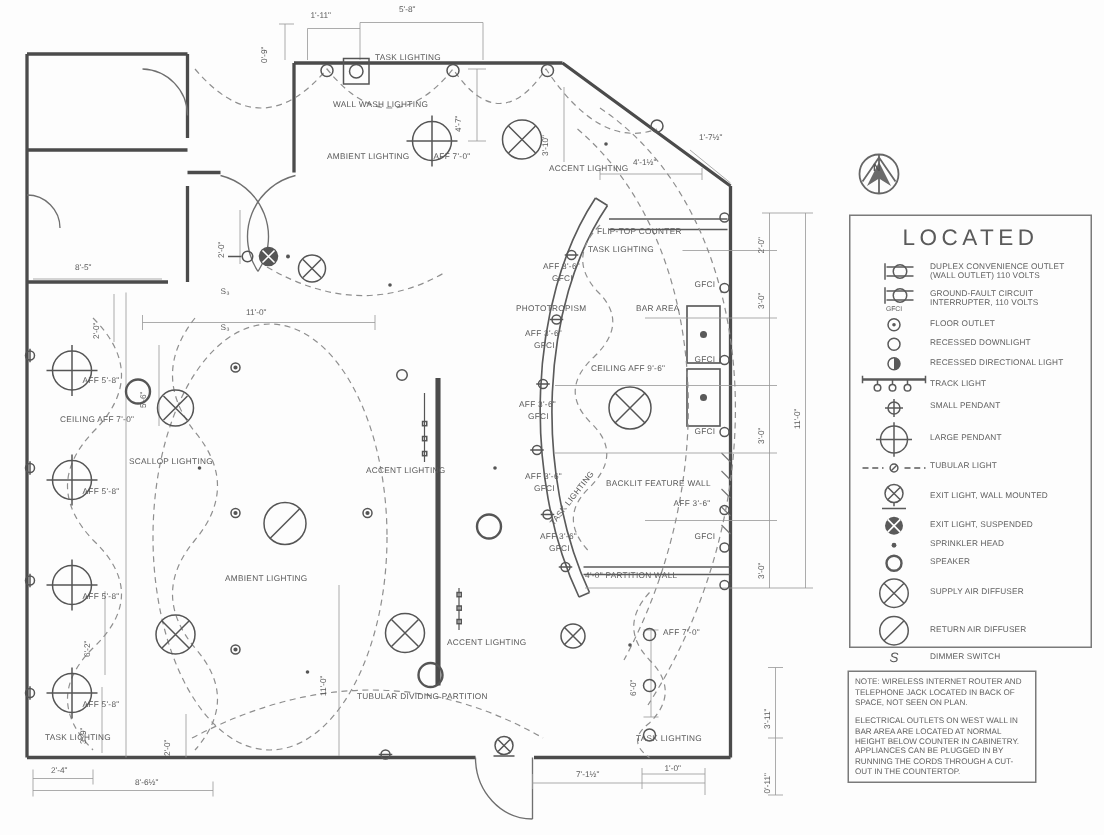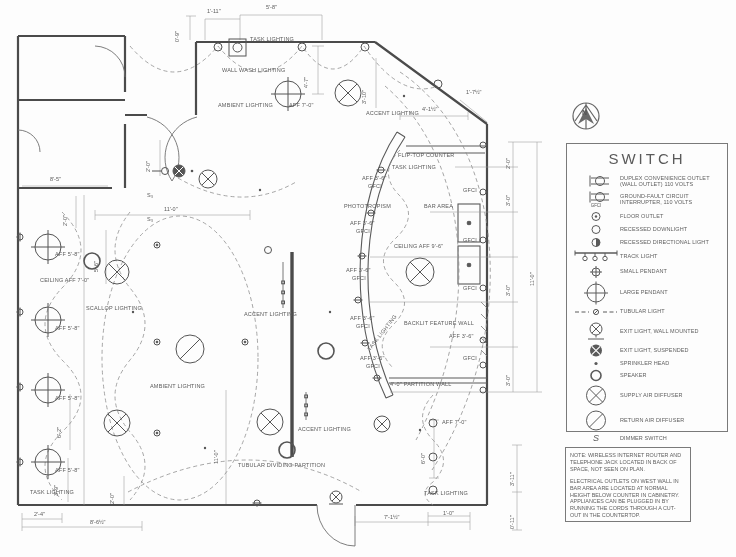--- a/index.html
+++ b/index.html
@@ -275,21 +275,21 @@
   <div class="dim v" style="left:115px;top:498px">2'-0"</div>
   <div class="dim v" style="left:59px;top:490px">3'-9"</div>
   <div class="dim v" style="left:62px;top:432px">6'-2"</div>
   <div class="dim" style="left:50px;top:176px">8'-5"</div>
   <div class="dim v" style="left:68px;top:220px">2'-0"</div>
   <div class="dim v" style="left:99px;top:266px">5'-6"</div>
   <div class="dim" style="left:164px;top:206px">11'-0"</div>
   <div class="dim v" style="left:151px;top:166px">2'-0"</div>
 
   <div class="legend">
-    <div class="legend-title">SWITCH</div>
+    <div class="legend-title">LOCATED</div>
 
     <div class="lrow">
       <span class="lsym">
           <svg width="40" height="14" viewBox="0 0 40 14">
             <g stroke="#5a5a5a" stroke-width="1" fill="none">
               <circle cx="24" cy="7" r="4.5"></circle>
               <path d="M15,4 H33 M15,10 H33 M14,1.5 V12.5"></path>
             </g>
           </svg>
         </span>

